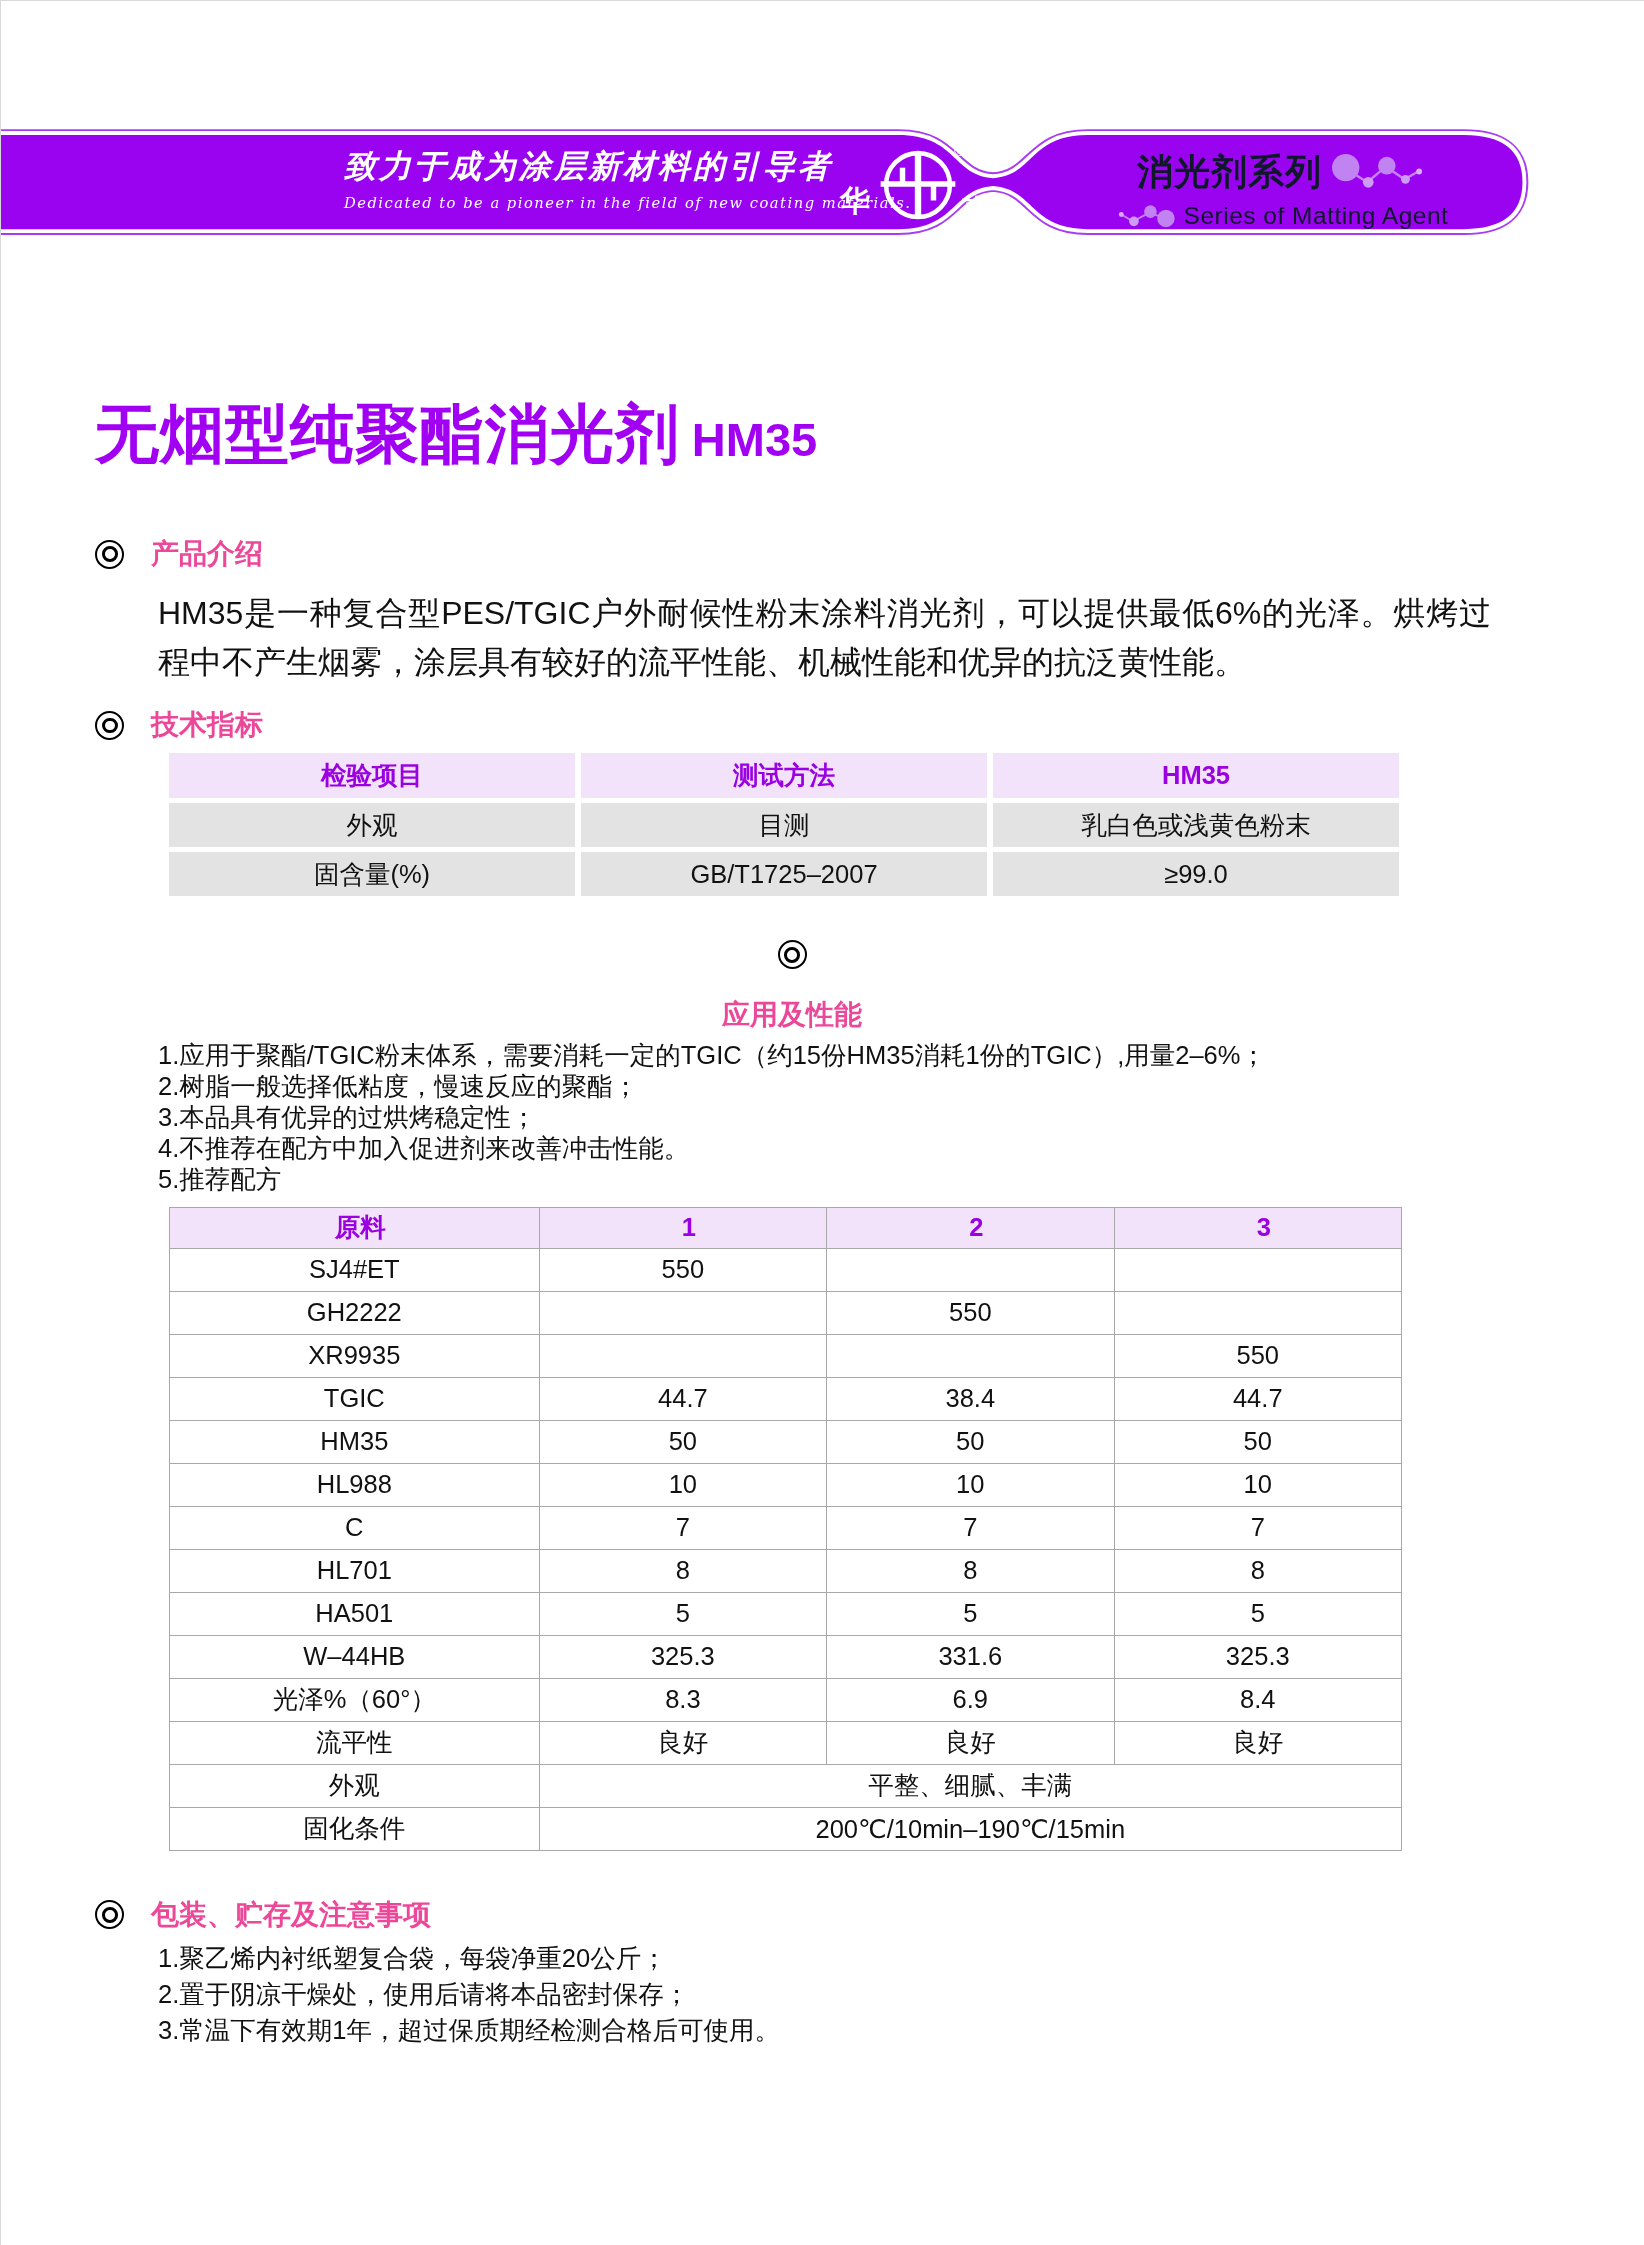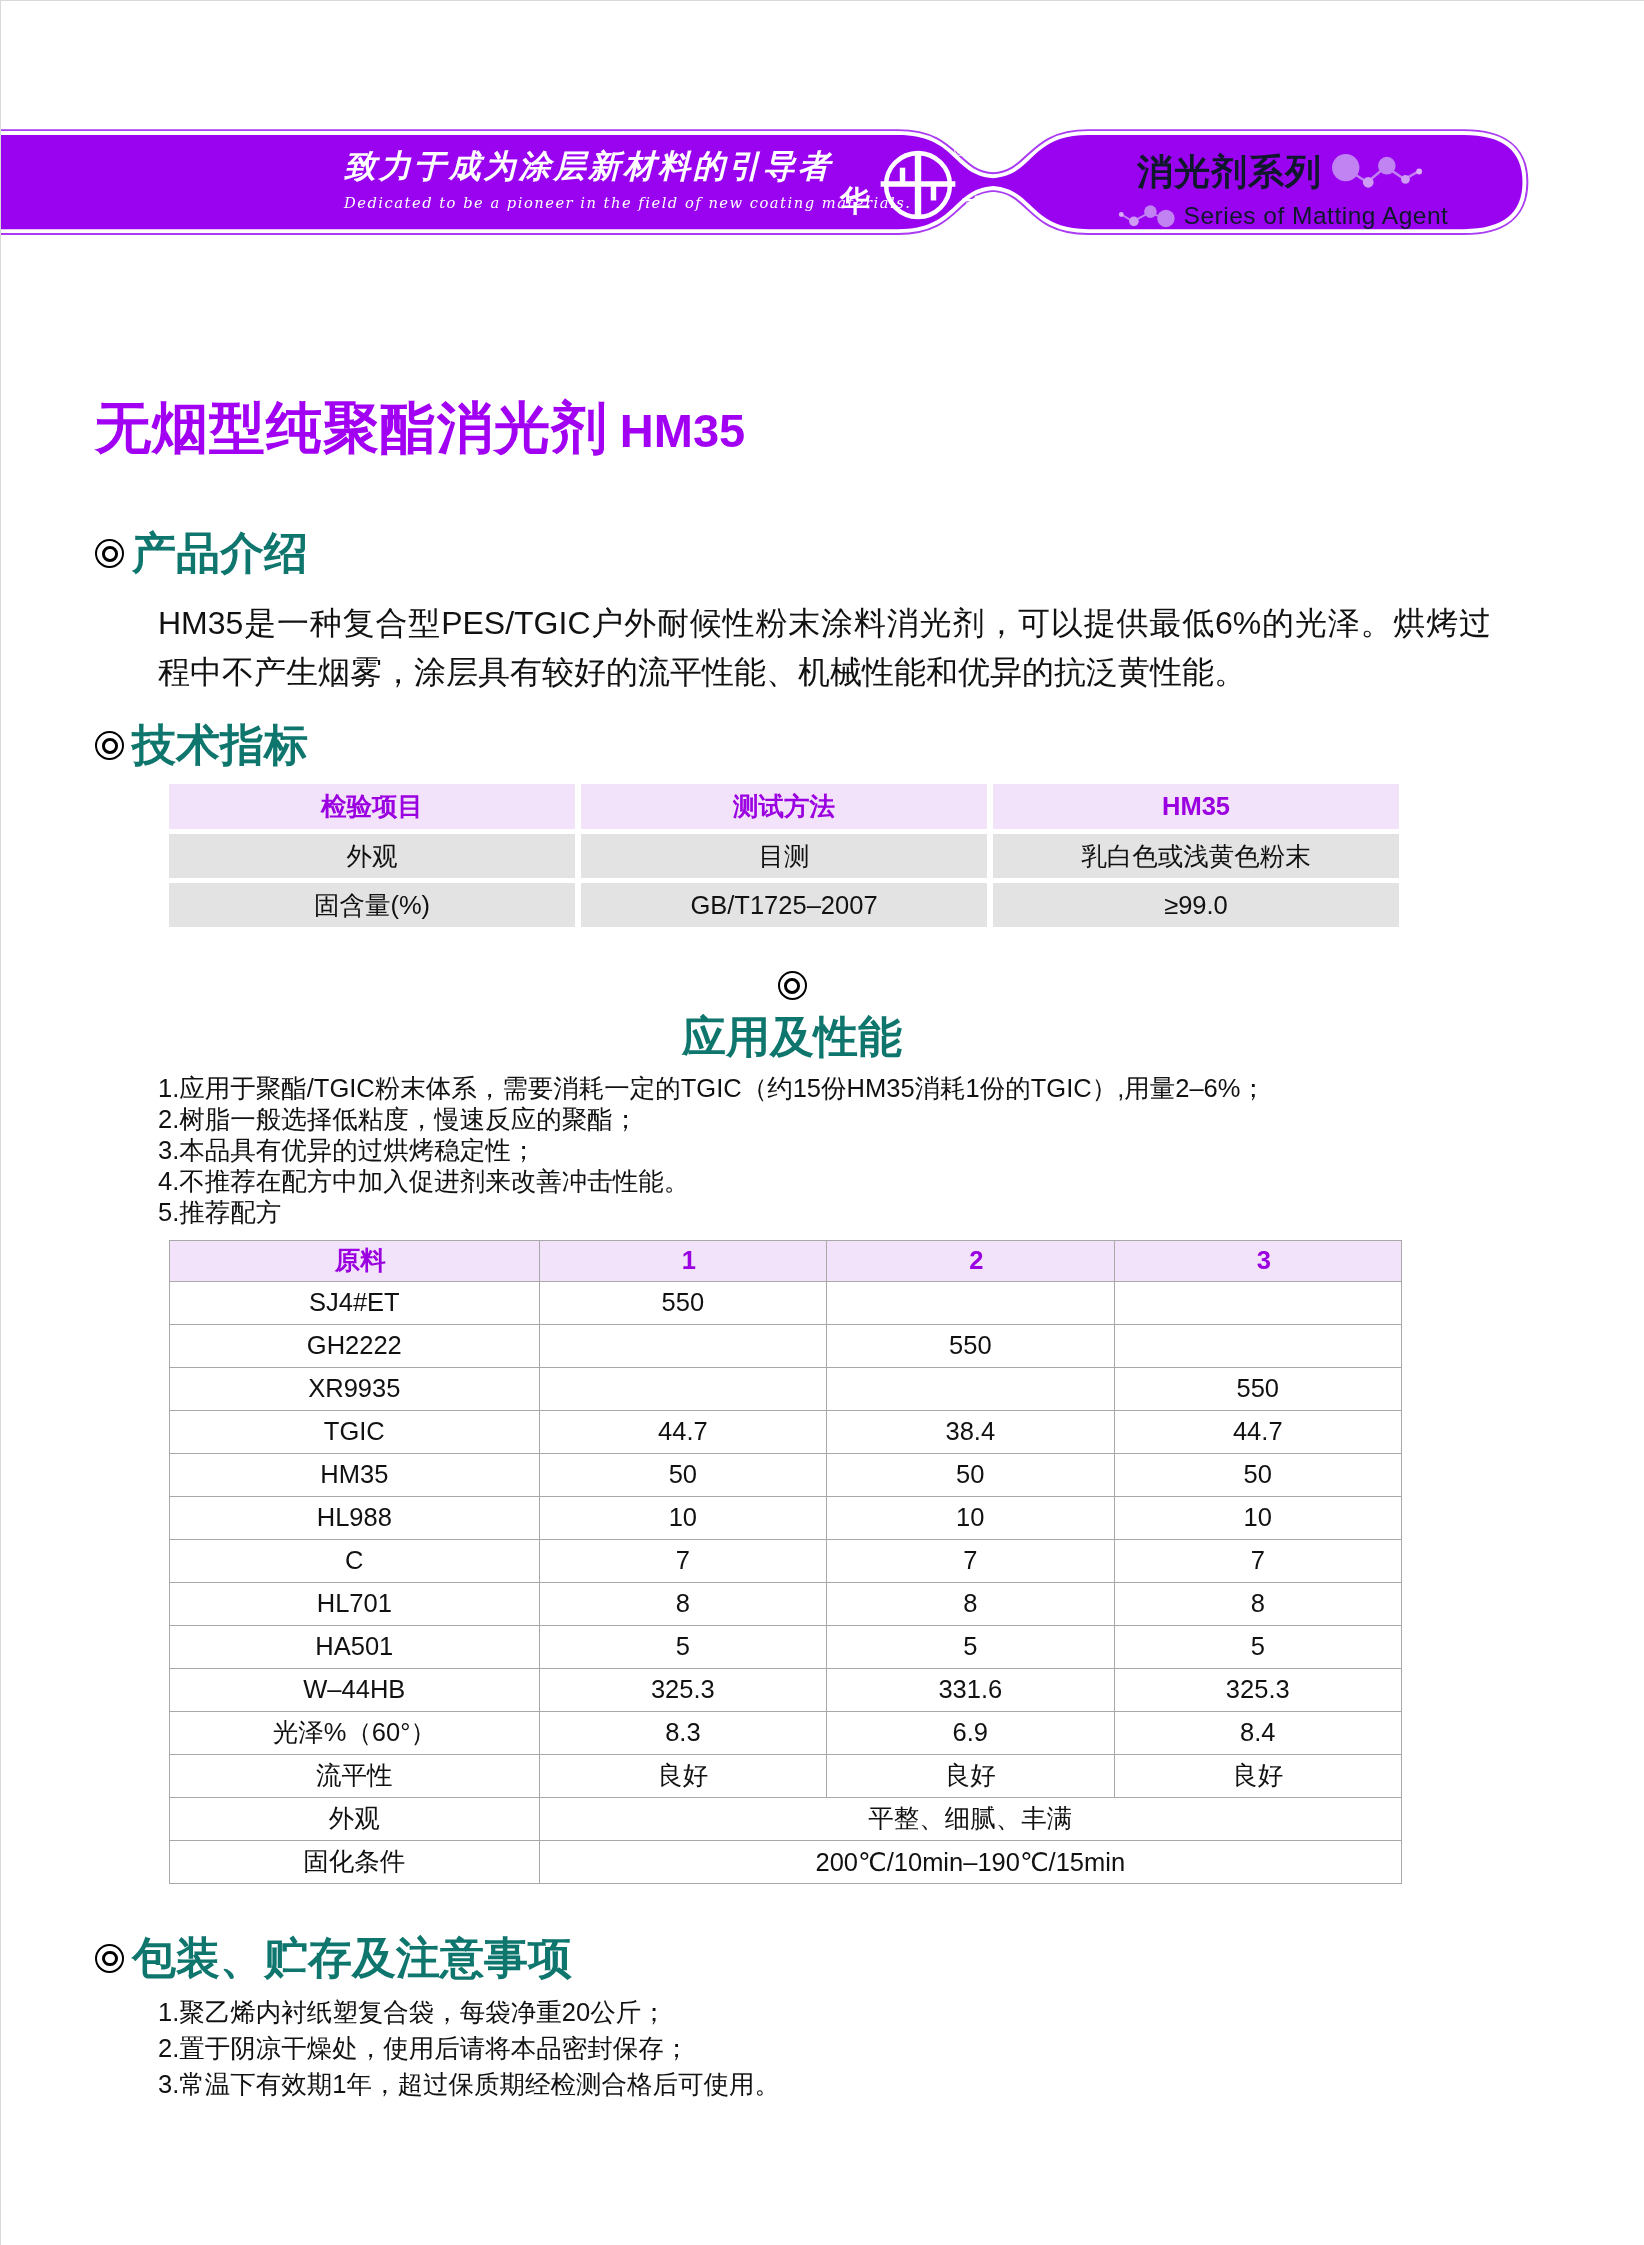--- a/index.html
+++ b/index.html
@@ -31,24 +31,24 @@
   .logo-reg{position:absolute;left:114px;top:5.9px;font-size:15.7px;}
   .series{position:absolute;top:147px;left:1115px;width:333px;color:#0f172a;}
   .series-row1{display:flex;align-items:center;justify-content:center;gap:7.8px;}
   .series-cn{font-size:36px;font-weight:bold;letter-spacing:1px;white-space:nowrap;}
   .series-row2{display:flex;align-items:center;justify-content:center;gap:6px;margin-top:2px;}
   .series-en{font-size:24.5px;letter-spacing:0.5px;white-space:nowrap;}
 
   
   main{position:absolute;top:0;left:0;width:1645px;padding:390px 157px 0 94px;}
   h1.title{color:var(--title-purple);font-weight:bold;white-space:nowrap;}
-  .title-cn{font-size:56px;letter-spacing:1px;}
+  .title-cn{font-size:64px;letter-spacing:1px;}
   .title-code{font-size:47px;margin-left:11.8px;}
 
-  h2.sec{display:flex;align-items:center;gap:8px;font-size:44px;font-weight:bold;color:#0f766e;}
+  h2.sec{display:flex;align-items:center;gap:27px;font-size:28px;font-weight:bold;color:#ec4899;}
   .sec-intro{margin-top:57px;}
   .sec-specs{margin-top:19.6px;text-align:right;}
   .sec-app{margin-top:39px;flex-direction:column;}
   .sec-pack{margin-top:45px;}
   .ring-icon{display:inline-block;width:29px;height:29px;border:2px solid #000;border-radius:50%;position:relative;flex:0 0 auto;}
   .ring-icon .ring-inner{position:absolute;left:4.9px;top:4.9px;width:15.7px;height:15.7px;border:3.9px solid #000;border-radius:50%;}
 
   .para{margin:15.7px 0 0 63px;width:1333px;font-size:32px;line-height:49px;text-align:justify;}
 
   .plist{margin:5.9px 0 0 63px;font-size:25.5px;}

